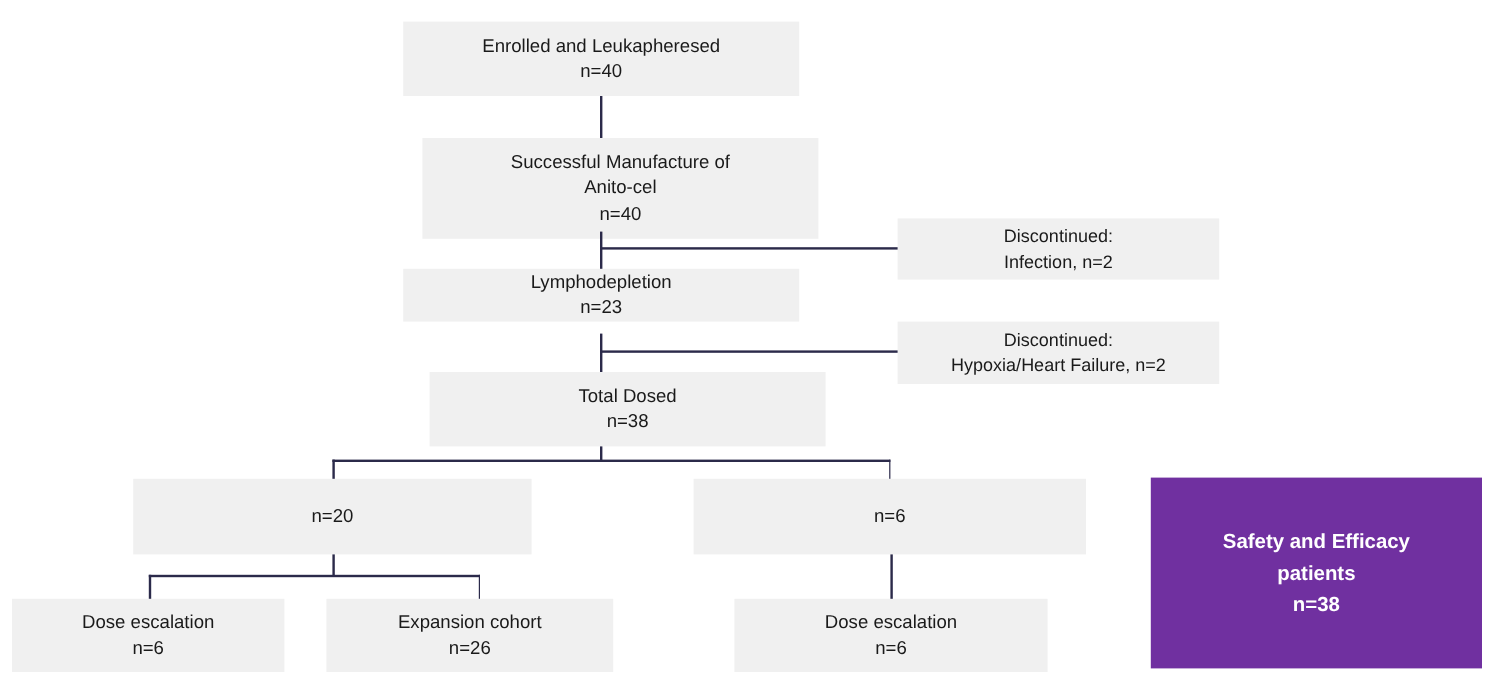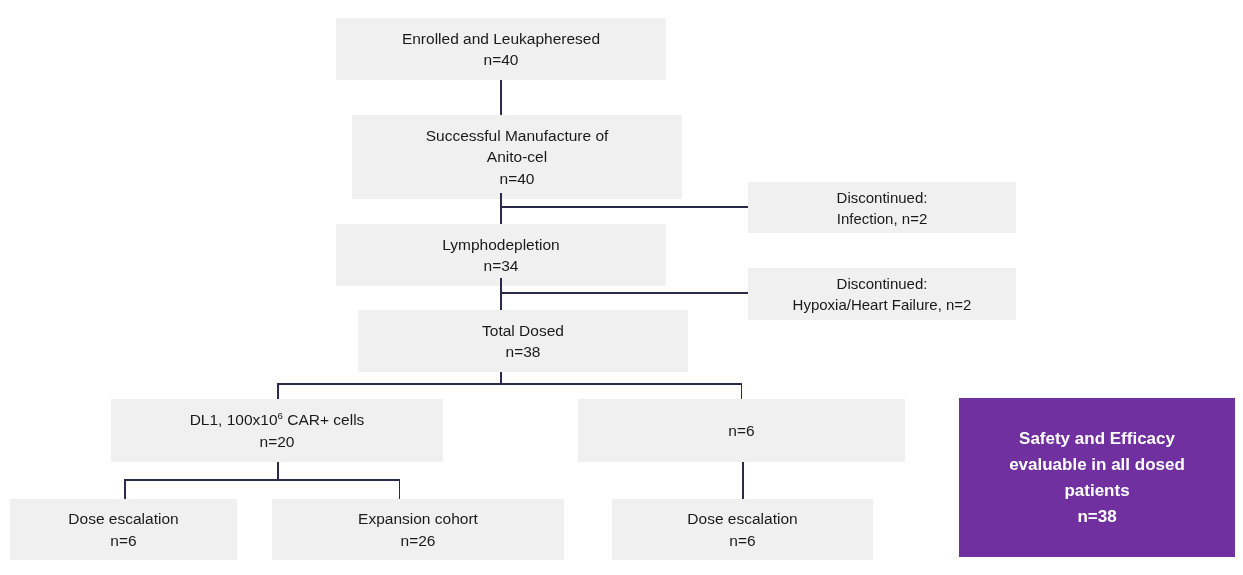--- a/index.html
+++ b/index.html
@@ -58,67 +58,65 @@
     <span>Enrolled and Leukapheresed</span>
     <span>n=40</span>
   </div>
 
   <div class="node" style="left:336px;top:115px;width:330px;height:84px;margin-left:16px;">
     <span>Successful Manufacture of</span>
     <span>Anito-cel</span>
     <span>n=40</span>
   </div>
 
-  <div class="node" style="left:336px;top:224px;width:330px;height:62px;">
+  <div class="node" style="left:336px;top:224px;width:330px;height:44px;">
     <span>Lymphodepletion</span>
-    <span>n=34</span>
+    <span>n=23</span>
   </div>
 
   <div class="node" style="left:336px;top:310px;width:330px;height:62px;margin-left:22px;">
     <span>Total Dosed</span>
     <span>n=38</span>
   </div>
 
   <div class="node" style="left:748px;top:182px;width:268px;height:51px;font-size:15px;line-height:21px;">
     <span>Discontinued:</span>
     <span>Infection, n=2</span>
   </div>
 
   <div class="node" style="left:748px;top:268px;width:268px;height:52px;font-size:15px;line-height:21px;">
     <span>Discontinued:</span>
     <span>Hypoxia/Heart Failure, n=2</span>
   </div>
 
   <div class="node" style="left:111px;top:399px;width:332px;height:63px;">
-    <span class="inline-label"><span>DL1, 100x10</span><sup class="exp">6</sup><span> CAR+ cells</span></span>
     <span>n=20</span>
   </div>
 
   <div class="node" style="left:578px;top:399px;width:327px;height:63px;">
     <span>n=6</span>
   </div>
 
   <div class="node" style="left:10px;top:499px;width:227px;height:61px;">
     <span>Dose escalation</span>
     <span>n=6</span>
   </div>
 
-  <div class="node" style="left:272px;top:499px;width:292px;height:61px;">
+  <div class="node" style="left:272px;top:499px;width:239px;height:61px;">
     <span>Expansion cohort</span>
     <span>n=26</span>
   </div>
 
   <div class="node" style="left:612px;top:499px;width:261px;height:61px;">
     <span>Dose escalation</span>
     <span>n=6</span>
   </div>
 
   <div class="highlight" style="left:959px;top:398px;width:276px;height:159px;">
     <span>Safety and Efficacy</span>
-    <span>evaluable in all dosed</span>
     <span>patients</span>
     <span>n=38</span>
   </div>
 
   <div>
     <div class="edge v" style="left:500px;top:80px;height:35px;"></div>
     <div class="edge v" style="left:500px;top:193px;height:31px;"></div>
     <div class="edge h" style="left:501px;top:206px;width:247px;"></div>
     <div class="edge v" style="left:500px;top:278px;height:32px;"></div>
     <div class="edge h" style="left:501px;top:292px;width:247px;"></div>

